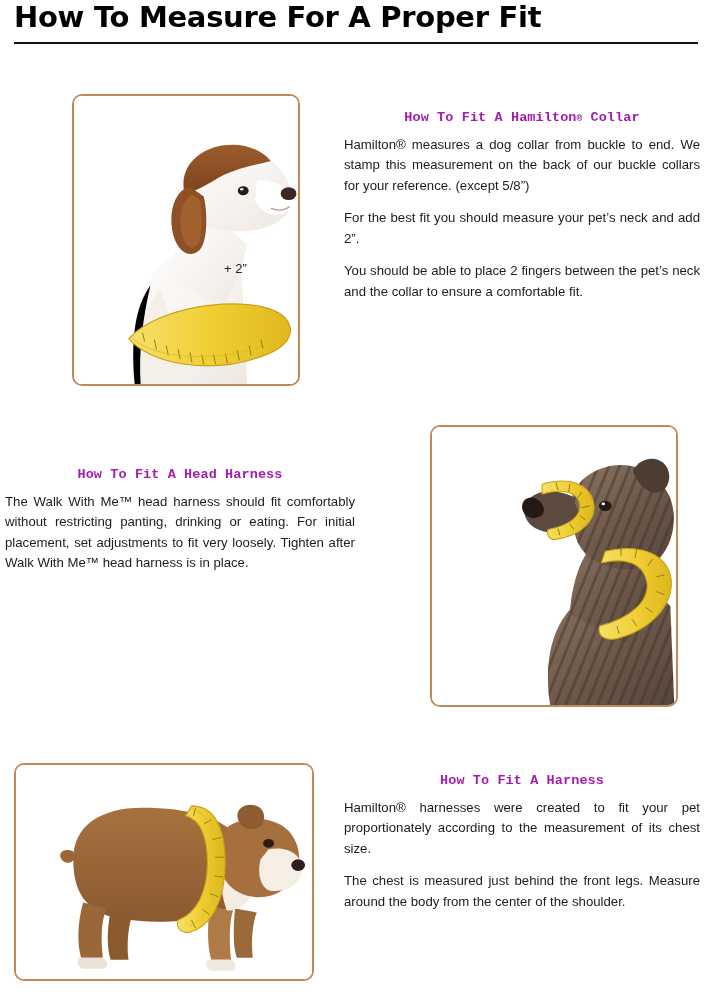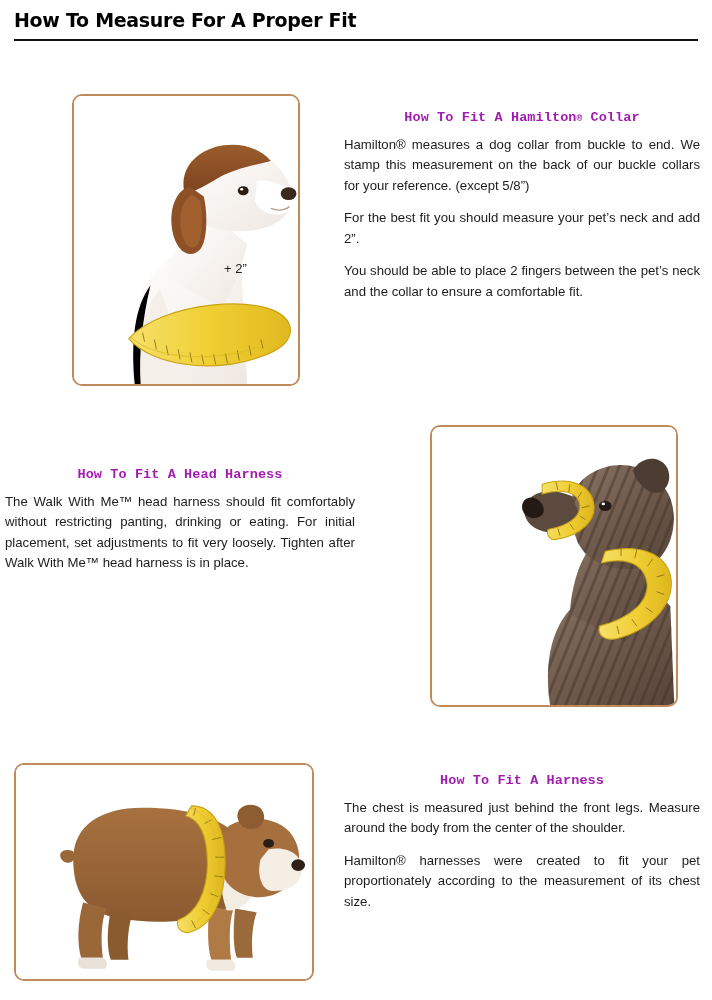--- a/index.html
+++ b/index.html
@@ -20,24 +20,24 @@
     width: 712px;
     height: 1000px;
     box-sizing: border-box;
     padding: 0;
   }
 
   
   .title {
     font-family: "DejaVu Sans", sans-serif;
     font-weight: bold;
-    font-size: 19px;
+    font-size: 29px;
     letter-spacing: -0.3px;
     color: #000000;
-    padding: 10px 0 0 14px;
+    padding: 2px 0 0 14px;
     line-height: 1.1;
   }
   .title-rule {
     margin: 8px 14px 0 14px;
     height: 2px;
     background: #111111;
   }
 
   
   .sec-head {
@@ -300,18 +300,18 @@
           <line x1="205" y1="134" x2="197" y2="131"></line>
           <line x1="196" y1="152" x2="189" y2="147"></line>
           <line x1="182" y1="166" x2="178" y2="158"></line>
         </g>
         <path d="M176 44 C 196 50, 206 72, 206 100 C 206 130, 196 154, 176 164" stroke="#d8b92a" stroke-width="1" fill="none" opacity="0.7"></path>
       </svg>
     </div>
 
     <div class="text">
       <div class="sec-head">How To Fit A Harness</div>
+      <p class="para">Hamilton® harnesses were created to fit your pet proportionately according to the measurement of its chest size.</p>
       <p class="para">The chest is measured just behind the front legs. Measure around the body from the center of the shoulder.</p>
-      <p class="para">Hamilton® harnesses were created to fit your pet proportionately according to the measurement of its chest size.</p>
     </div>
   </div>
 
 </div>
 
 </body></html>

